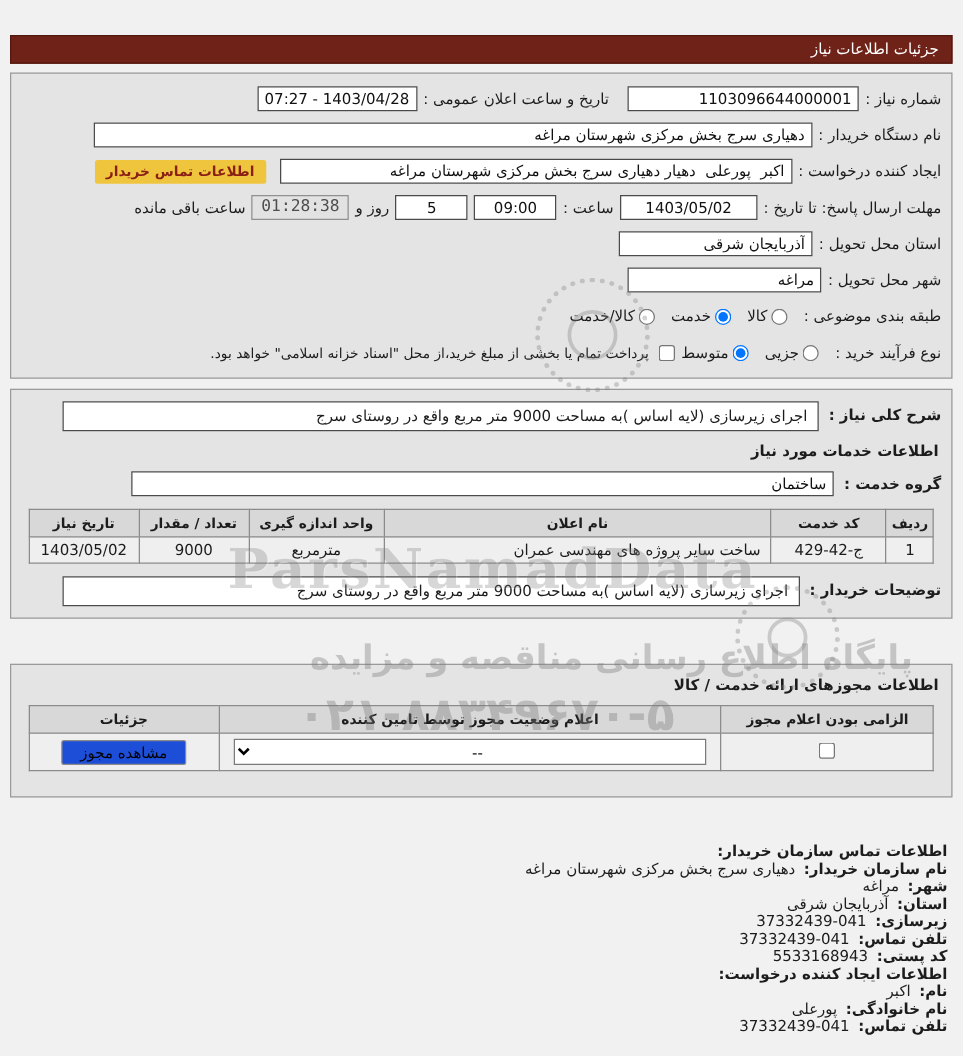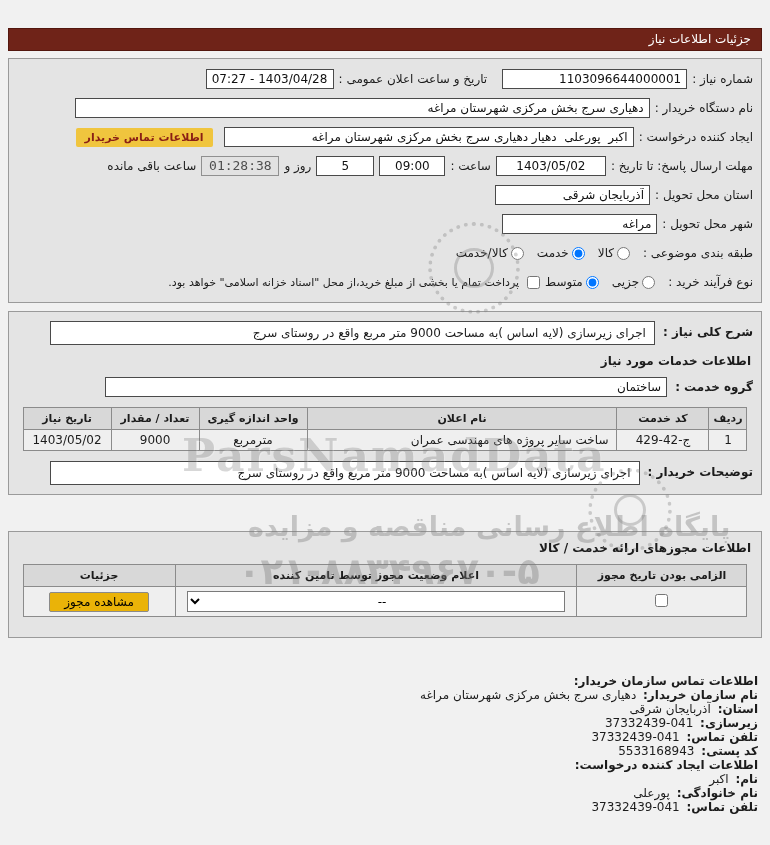--- a/index.html
+++ b/index.html
@@ -64,21 +64,21 @@
   .tbl td { background:#efefef; border:1px solid #8b8b8b; font-size:12px; padding:3px 4px; text-align:center; }
   .tbl td.name { text-align:right; padding-right:8px; }
   .svc th:nth-child(1){width:38px} .svc th:nth-child(2){width:92px}
   .svc th:nth-child(4){width:108px} .svc th:nth-child(5){width:88px} .svc th:nth-child(6){width:88px}
   .svc { margin-bottom:10px; }
 
   .lic-header { font-weight:bold; margin:0 2px 9px; }
   .lic th:nth-child(1){width:170px} .lic th:nth-child(3){width:152px}
   .lic td { height:30px; }
   .lic select { width:96%; height:21px; font-family:inherit; font-size:12px; direction:rtl; text-align-last:center; background:#fff; border:1px solid #7a7a7a; }
-  .lic button { font-family:inherit; font-size:12px; padding:2px 14px; background:#eab308; border:1px solid #8a8a8a; border-radius:2px; cursor:pointer; }
+  .lic button { font-family:inherit; font-size:12px; padding:2px 14px; background:#1d4ed8; border:1px solid #8a8a8a; border-radius:2px; cursor:pointer; }
 
   .contact { margin:36px 12px 0; }
   .cline { font-size:12px; line-height:14px; }
   .cl-label { font-weight:bold; }
   .cl-value { margin-right:3px; }
 
   
   .wm { position:absolute; z-index:30; pointer-events:none; color:#7d7d7d; font-weight:bold; }
   .wm-brand { top:430px; left:182px; font-size:44px; letter-spacing:2px; opacity:.30; font-family:"DejaVu Serif", serif; text-shadow:1px 1px 0 rgba(255,255,255,.7); }
   .wm-tagline { top:511px; left:248px; font-size:27px; opacity:.38; }
@@ -211,21 +211,21 @@
   </div>
 
 </div>
 
 <div class="box box3">
   <div class="lic-header">اطلاعات مجوزهای ارائه خدمت / کالا</div>
 
   <table class="tbl lic">
     <thead>
       <tr>
-        <th>الزامی بودن تاریخ مجوز</th>
+        <th>الزامی بودن اعلام مجوز</th>
         <th>اعلام وضعیت مجوز توسط تامین کننده</th>
         <th>جزئیات</th>
       </tr>
     </thead>
     <tbody>
       <tr>
         <td>
           <input type="checkbox" style="">
         </td>
         <td>
@@ -237,20 +237,21 @@
           <button type="button">مشاهده مجوز</button>
         </td>
       </tr>
     </tbody>
   </table>
 </div>
 
 <div class="contact">
   <div class="cline"><span class="cl-label">اطلاعات تماس سازمان خریدار:</span> <span class="cl-value"></span></div>
   <div class="cline"><span class="cl-label">نام سازمان خریدار:</span> <span class="cl-value">دهیاری سرج بخش مرکزی شهرستان مراغه</span></div>
+  <div class="cline"><span class="cl-label">شهر:</span> <span class="cl-value">مراغه</span></div>
   <div class="cline"><span class="cl-label">استان:</span> <span class="cl-value">آذربایجان شرقی</span></div>
   <div class="cline"><span class="cl-label">زیرسازی:</span> <span class="cl-value">041-37332439</span></div>
   <div class="cline"><span class="cl-label">تلفن تماس:</span> <span class="cl-value">041-37332439</span></div>
   <div class="cline"><span class="cl-label">کد پستی:</span> <span class="cl-value">5533168943</span></div>
   <div class="cline"><span class="cl-label">اطلاعات ایجاد کننده درخواست:</span> <span class="cl-value"></span></div>
   <div class="cline"><span class="cl-label">نام:</span> <span class="cl-value">اکبر</span></div>
   <div class="cline"><span class="cl-label">نام خانوادگی:</span> <span class="cl-value">پورعلی</span></div>
   <div class="cline"><span class="cl-label">تلفن تماس:</span> <span class="cl-value">041-37332439</span></div>
 </div>
 

